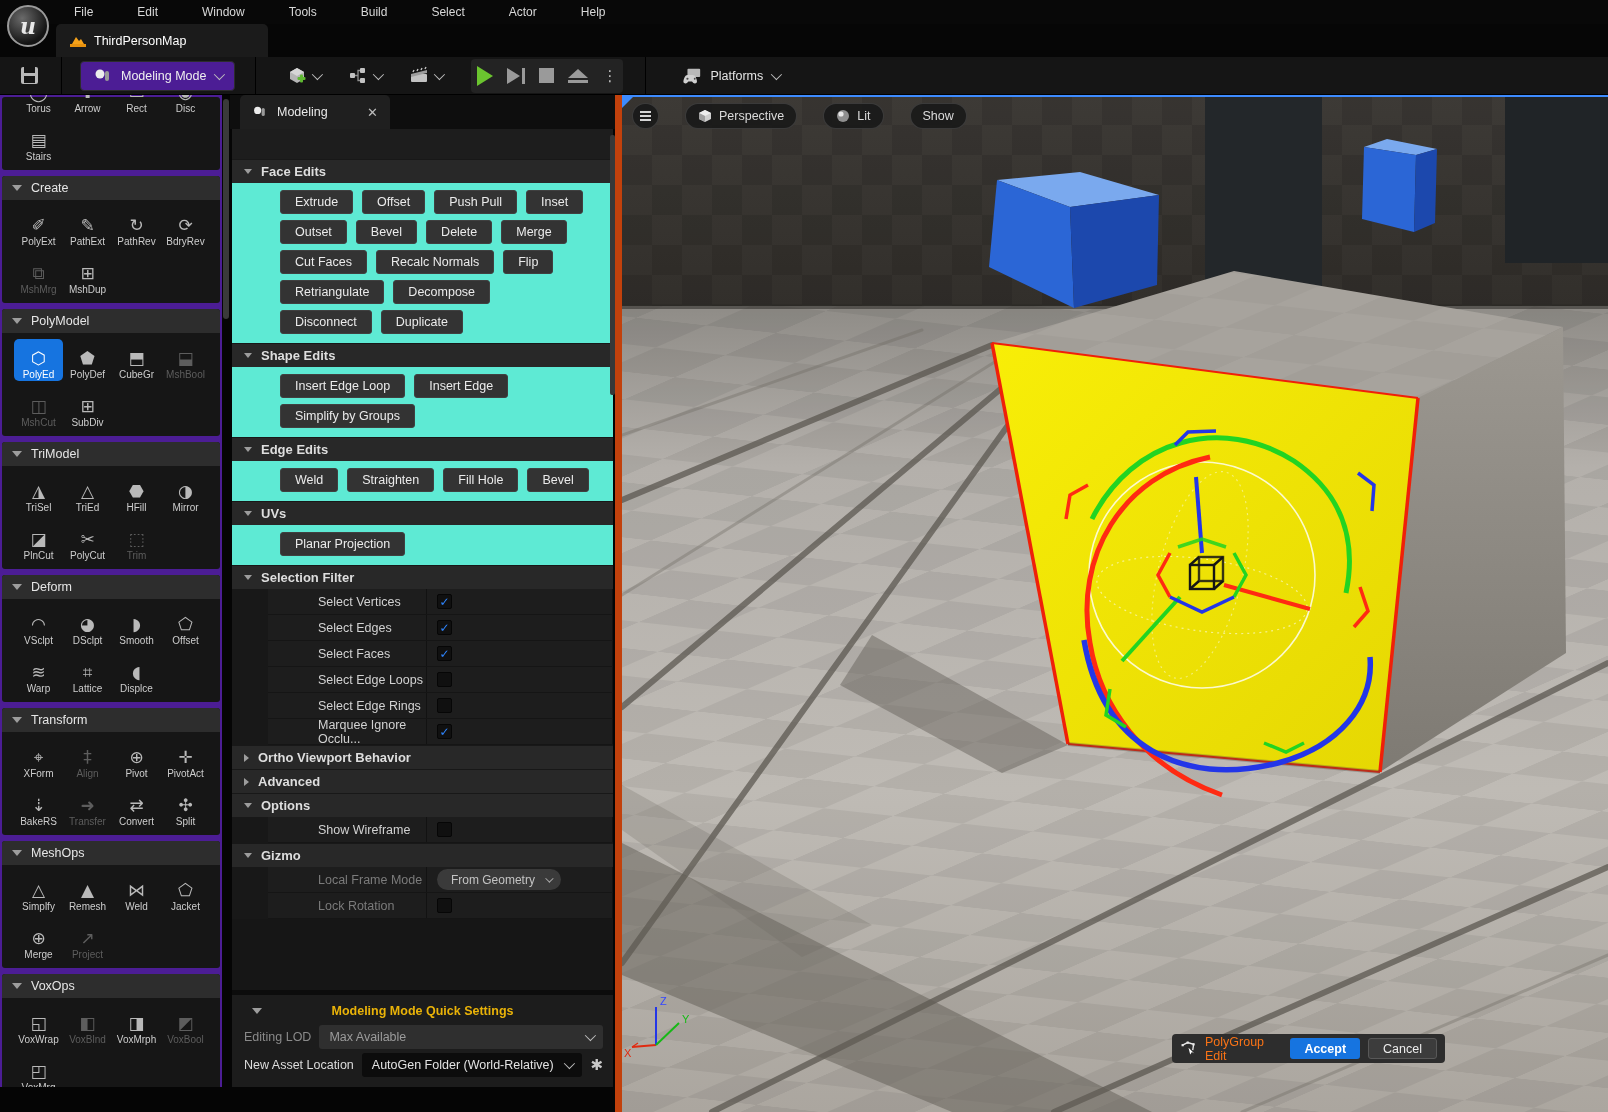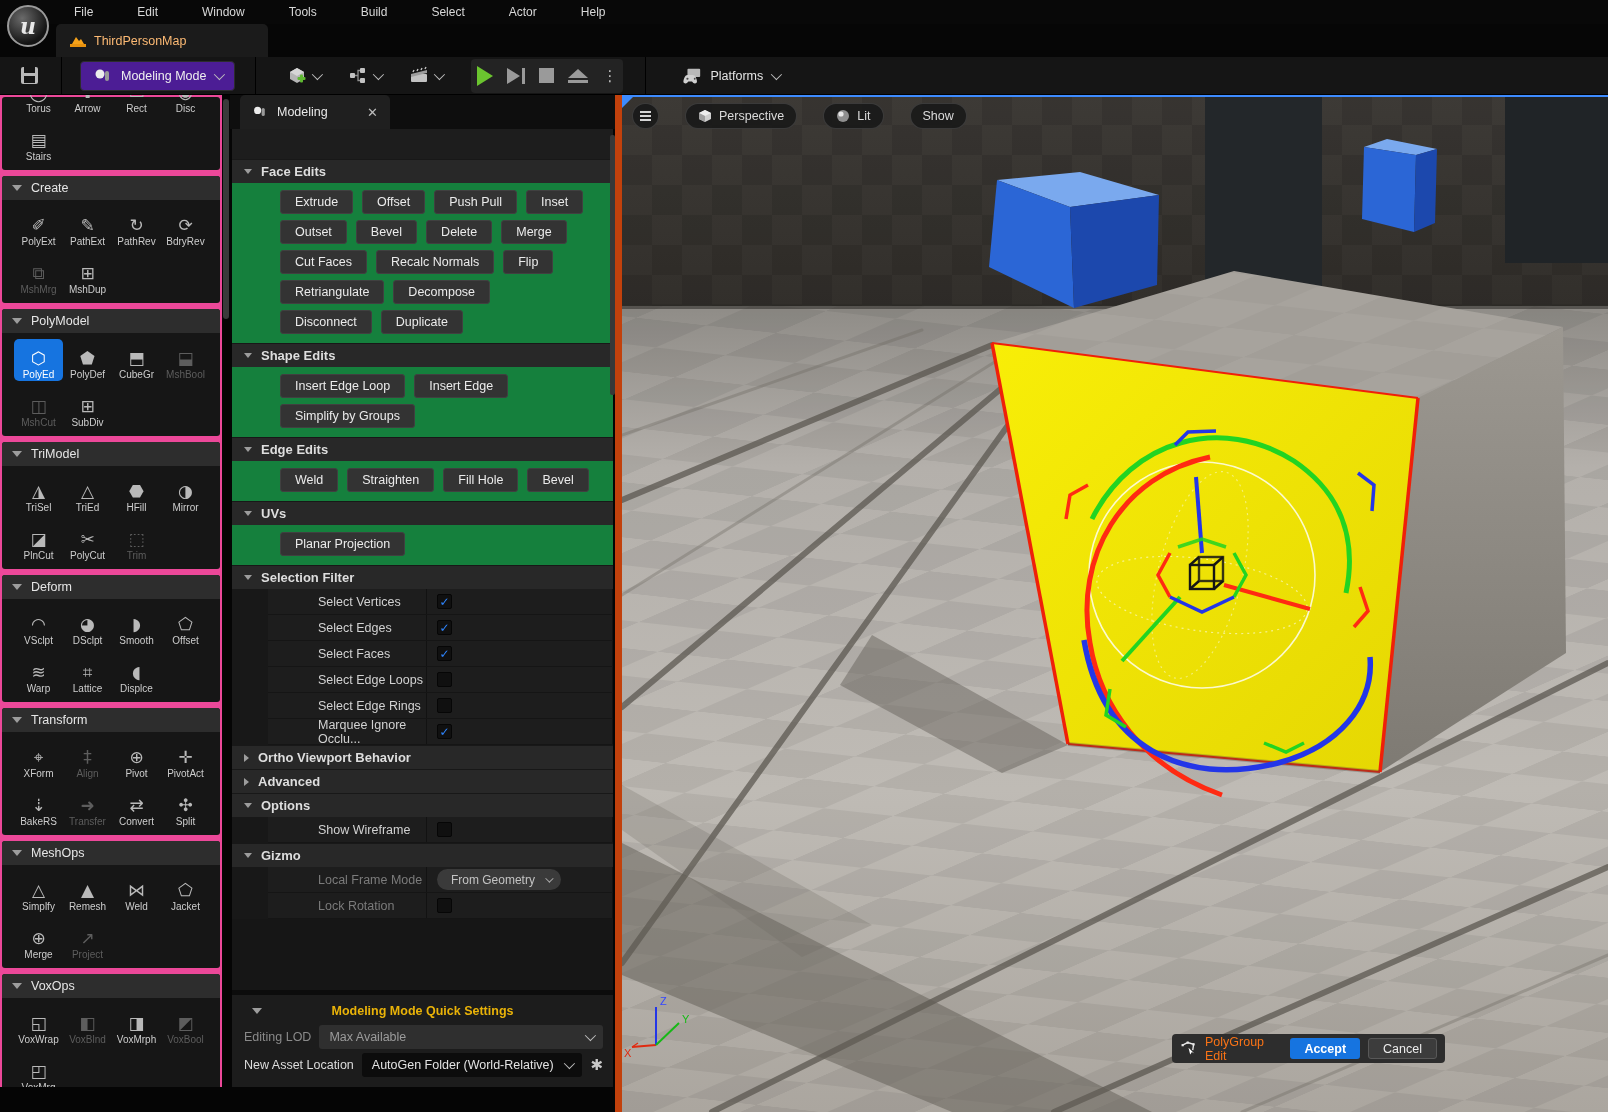--- a/index.html
+++ b/index.html
@@ -14,21 +14,21 @@
   .ue-logo { position:absolute; left:7px; top:5px; width:42px; height:42px; border-radius:50%;
     background:radial-gradient(circle at 35% 30%, #6a6a6a, #141414 70%); border:2px solid #9a9a9a;
     z-index:40; display:flex; align-items:center; justify-content:center; }
   .ue-logo span { font-family:"DejaVu Serif",serif; font-style:italic; font-weight:bold;
     color:#e8e8e8; font-size:22px; line-height:1; }
 
   
   .tabrow { position:absolute; left:0; top:24px; width:1608px; height:33px; background:#060606; }
   .level-tab { position:absolute; left:56px; top:0; width:212px; height:33px; background:#1b1b1b;
     border-radius:5px 5px 0 0; display:flex; align-items:center; gap:8px; padding:0 14px; }
-  .level-tab .txt { font-size:12.5px; color:#fdba74; }
+  .level-tab .txt { font-size:12.5px; color:#ffffff; }
   .tab-lvl-icon { width:16px; height:12px; display:inline-block; }
 
   
   .toolbar { position:absolute; left:0; top:57px; width:1608px; height:38px; background:#151515;
     border-bottom:1px solid #000; display:flex; align-items:center; }
   .tb-sep { width:1px; height:38px; background:#000; margin:0 10px; }
   .tb-btn { display:flex; align-items:center; justify-content:center; height:28px; padding:0 7px;
     border-radius:3px; cursor:default; }
   .save-glyph { width:17px; height:17px; background:#b9b9b9; border-radius:2px; position:relative; }
   .save-glyph:before { content:""; position:absolute; left:3px; top:0; width:11px; height:6px; background:#151515; }
@@ -55,21 +55,21 @@
   .eject .b { width:20px; height:3px; background:#9a9a9a; }
   .vdots { color:#bdbdbd; font-size:15px; letter-spacing:0; line-height:1; }
   .platforms { display:flex; align-items:center; gap:8px; margin-left:26px; }
   .platforms .txt { font-size:12.5px; color:#e4e4e4; }
 
   
   .main { position:absolute; left:0; top:95px; width:1608px; height:1017px; display:flex; }
 
   
   .sidebar { width:230px; height:1017px; background:#050505; position:relative; flex:none; }
-  .sidebar-inner { width:222px; height:992px; background:#ec4899; overflow:hidden;
+  .sidebar-inner { width:222px; height:992px; background:#4c1d95; overflow:hidden;
     display:flex; flex-direction:column; gap:6px; padding-top:2px; }
   .side-card { background:#161616; border-radius:3px; margin:0 2px; }
   .side-card.cropped .tool-grid { margin-top:-30px; }
   .side-header { height:24px; background:#2d2d2d; border-radius:3px 3px 0 0; display:flex;
     align-items:center; gap:9px; padding:0 10px; }
   .side-header .tri { width:0; height:0; border-top:6px solid #9d9d9d; border-left:5px solid transparent;
     border-right:5px solid transparent; }
   .side-header .lbl { font-size:12.5px; color:#e6e6e6; }
   .tool-grid { display:flex; flex-wrap:wrap; padding:6px 8px 7px 12px; row-gap:6px; overflow:hidden; }
   .tool { width:49px; height:42px; display:flex; flex-direction:column; align-items:center;
@@ -92,21 +92,21 @@
   .panel-body { flex:none; height:958px; background:#181818; margin:0 2px; overflow:hidden;
     display:flex; flex-direction:column; }
   .blank-strip { height:30px; background:#1d1d1d; flex:none; }
   .sec-header { height:23px; background:#282828; display:flex; align-items:center; gap:9px;
     padding:0 12px; flex:none; margin-top:1px; }
   .sec-header .tri { width:0; height:0; border-top:5px solid #9d9d9d; border-left:4.5px solid transparent;
     border-right:4.5px solid transparent; }
   .sec-header.collapsed .tri { border-top:4.5px solid transparent; border-bottom:4.5px solid transparent;
     border-left:5px solid #9d9d9d; border-right:none; }
   .sec-header .lbl { font-size:13px; font-weight:bold; color:#dedede; }
-  .btn-rows { background:#15803d; padding:4px 0 6px 0; flex:none; }
+  .btn-rows { background:#5eead4; padding:4px 0 6px 0; flex:none; }
   .btn-row { display:flex; gap:9px; padding:3px 0 3px 48px; }
   .ue-btn { background:#333333; border:1px solid #404040; border-radius:3px; color:#ebebeb;
     font-size:12.5px; padding:3px 14px; line-height:16px; cursor:default; white-space:nowrap; }
   .prop-row { height:26px; background:#1d1d1d; border-bottom:1px solid #151515; display:flex;
     align-items:center; flex:none;margin-left:36px; }
   .prop-row .lbl { width:164px; padding-left:50px; font-size:12.5px; color:#d2d2d2; }
   .prop-row .val { width:197px; border-left:1px solid #121212; border-right:1px solid #121212;
     height:100%; display:flex; align-items:center; padding-left:10px; }
   .cb { width:15px; height:15px; background:#101010; border-radius:2px; border:1px solid #060606;
     display:flex; align-items:center; justify-content:center; }

